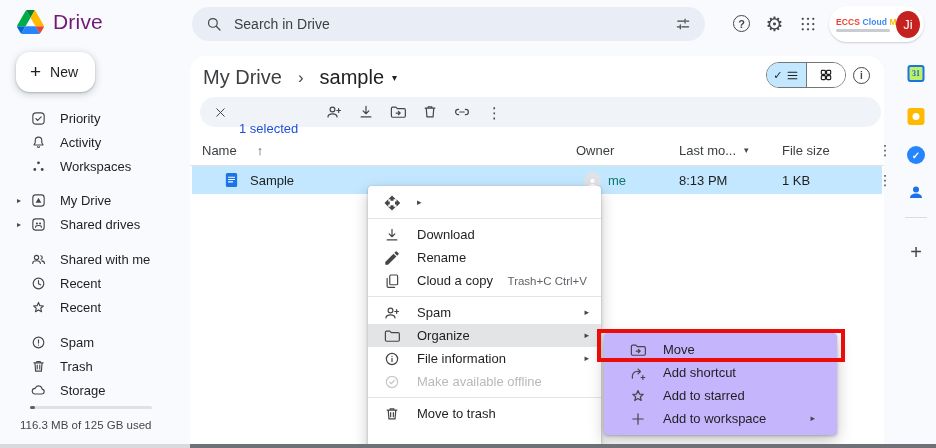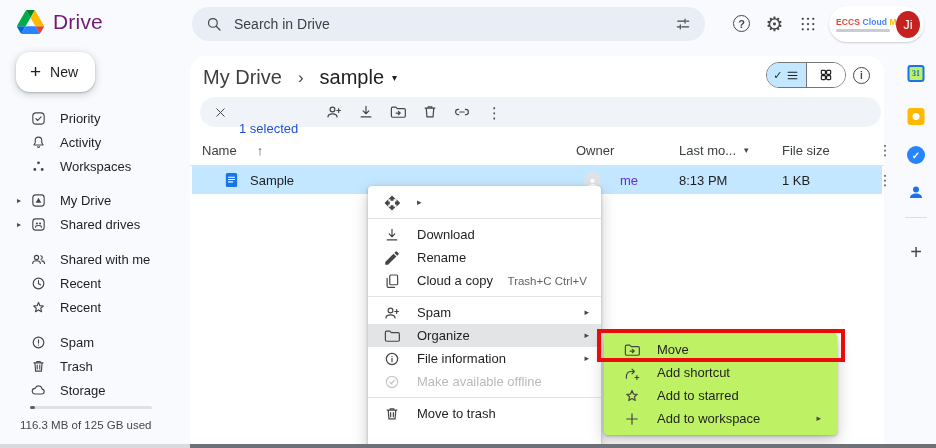--- a/index.html
+++ b/index.html
@@ -80,30 +80,30 @@
            font-size:13px; color:#3c4043; border-bottom:1px solid #e3e3e3; }
   .thead .namecell { display:flex; align-items:center; gap:20px; }
   .thead .sort { font-size:13px; color:#444746; }
   .thead .mod { display:flex; align-items:center; gap:8px; }
   .thead .dd { font-size:9px; }
   .dotcol { justify-self:start; padding-left:4px; font-size:14px; }
   .frow { position:absolute; left:2px; right:2px; top:110px; height:28px; background:#c2e7ff; display:grid;
           grid-template-columns:372px 103px 103px 92px 1fr; align-items:center; padding-left:12px;
           font-size:13px; color:#1f1f1f; }
   .frow .namecell { display:flex; align-items:center; gap:11px; padding-left:20px; }
-  .frow .ownercell { display:flex; align-items:center; gap:19px; padding-left:8px; color:#6d28d9; }
+  .frow .ownercell { display:flex; align-items:center; gap:7px; padding-left:8px; color:#0f766e; }
   .av-sm { width:17px; height:17px; border-radius:50%; background:#dfe3e8; overflow:hidden; display:flex;
            align-items:flex-end; justify-content:center; }
 
   
   .menu { position:absolute; left:368px; top:186px; width:233px; height:262px; background:#fff;
           border-radius:4px 4px 0 0; box-shadow:0 1px 3px rgba(0,0,0,.25), 0 6px 16px rgba(0,0,0,.22);
           padding:5px 0; z-index:10; }
-  .submenu { position:absolute; left:604px; top:333px; width:233px; background:#bef264; border-radius:4px;
-             box-shadow:0 1px 3px rgba(0,0,0,.25), 0 6px 16px rgba(0,0,0,.22); padding:5px 4px; z-index:11; }
+  .submenu { position:absolute; left:604px; top:333px; width:233px; background:#c4b5fd; border-radius:4px;
+             box-shadow:0 1px 3px rgba(0,0,0,.25), 0 6px 16px rgba(0,0,0,.22); padding:5px 10px; z-index:11; }
   .mi { height:23px; display:flex; align-items:center; padding:0 12px 0 15px; font-size:13px; color:#1f1f1f; }
   .mi svg.ic { margin-right:16px; flex:none; }
   .mi .lbl { flex:1; }
   .mi .kbd { font-size:11.5px; color:#5f6368; margin-right:2px; }
   .mi .subarr { font-size:9px; color:#444746; }
   .mi.hl { background:#e2e4e6; }
   .mi.dis { color:#b7babd; }
   .mi.dis svg.ic * { stroke:#c4c7ca; }
   .sep { height:1px; background:#e3e3e3; margin:4px 0; }
   .redbox { position:absolute; left:597px; top:329px; width:248px; height:33px; border:4px solid #ec0b0b;

